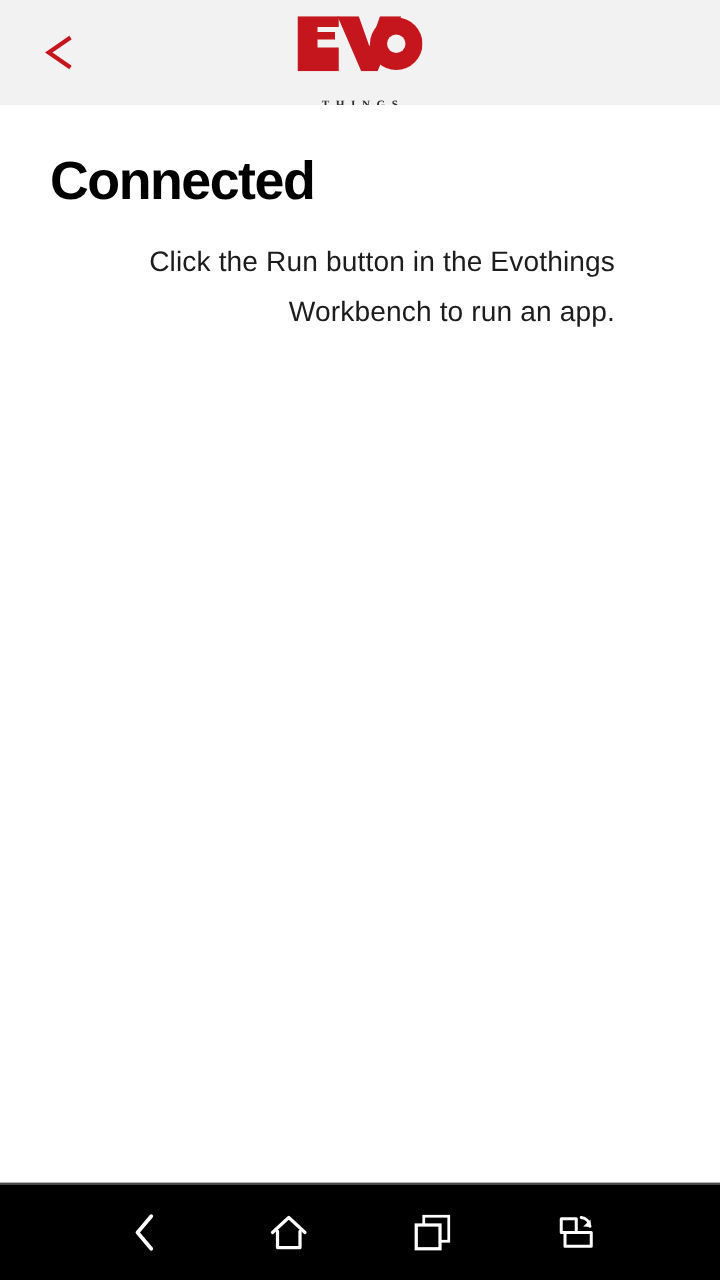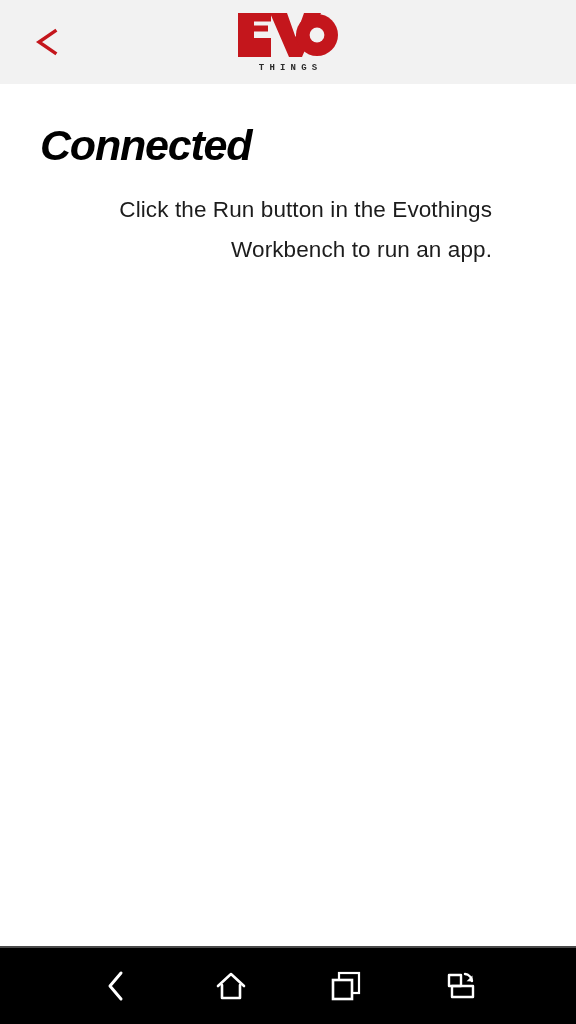--- a/index.html
+++ b/index.html
@@ -54,22 +54,22 @@
     left: 50%;
     transform: translateX(-50%);
     top: 13px;
     width: 104px;
     display: flex;
     flex-direction: column;
     align-items: center;
   }
   .logo-mark { display: block; }
   .logo-sub {
-    margin-top: 3px;
-    font-family: Liberation Mono, monospace;
+    margin-top: 17px;
+    font-family: Liberation Serif, serif;
     font-size: 9px;
     font-weight: 700;
     letter-spacing: 5.2px;
     color: #2b2b2b;
     text-indent: 5.2px;
     line-height: 1;
     white-space: nowrap;
   }
 
   
@@ -82,21 +82,20 @@
 
   .page-title {
     margin: 0;
     padding-top: 39px;
     font-family: "Liberation Sans", sans-serif;
     font-size: 43px;
     font-weight: 700;
     letter-spacing: -1.2px;
     color: #000000;
     line-height: 1.05;
-    font-style: italic;
   }
 
   .page-body {
     margin: 0;
     padding-top: 22px;
     font-family: "Liberation Sans", sans-serif;
     font-size: 22.5px;
     font-weight: 400;
     color: #1c1c1c;
     line-height: 40px;

